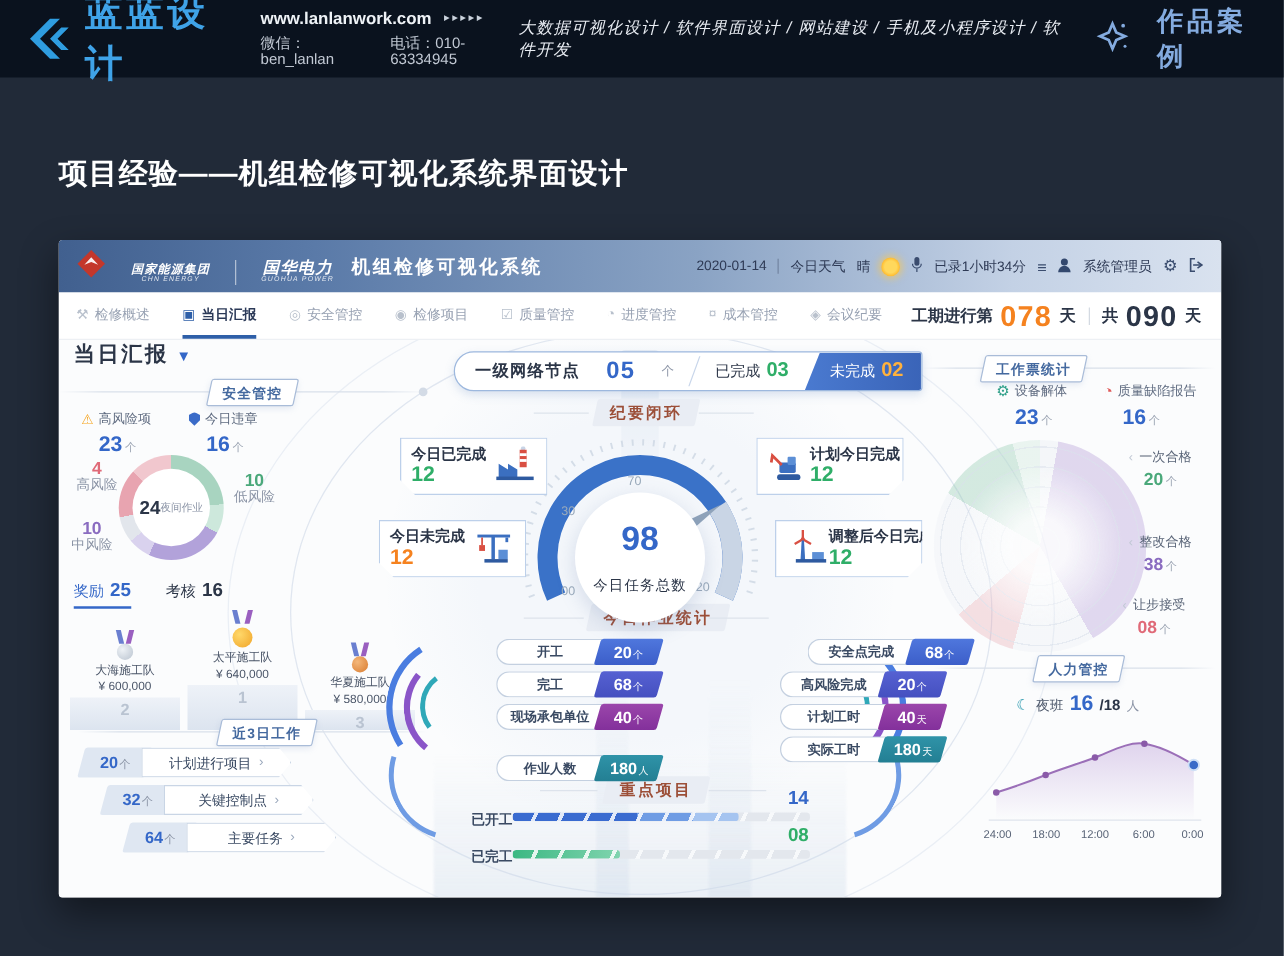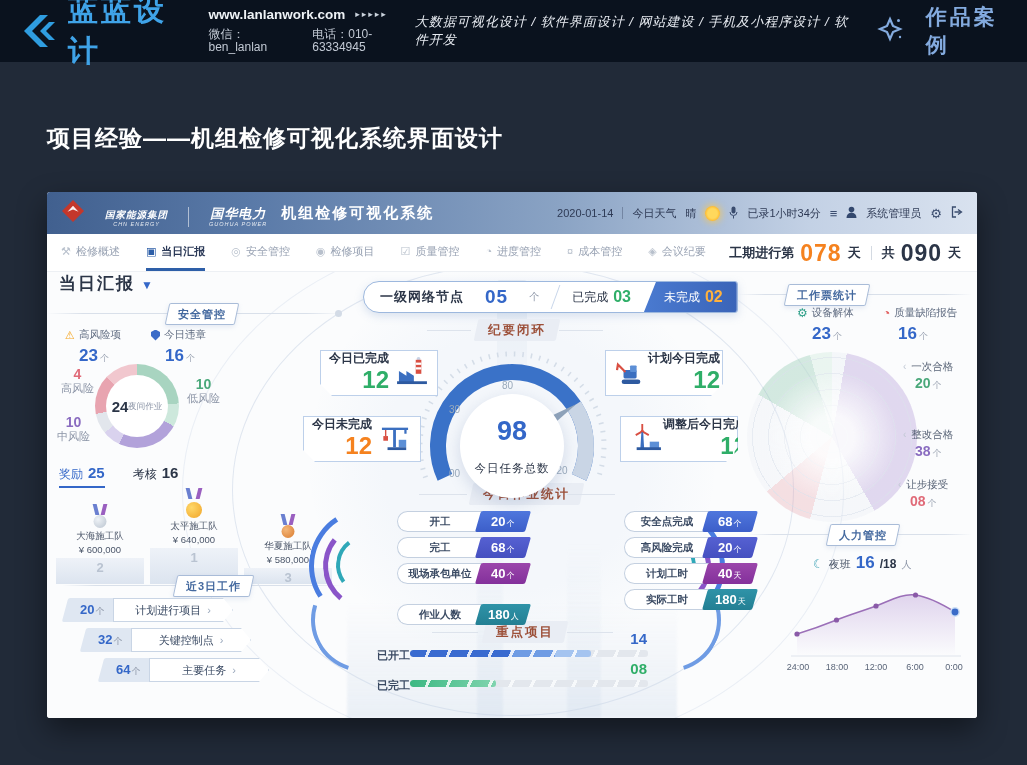--- a/index.html
+++ b/index.html
@@ -143,21 +143,21 @@
   .nb-undone b{font-size:16px;color:#ffb13d;}
   .dash{position:absolute;height:1px;background:#dde3ec;}
 
   .tcard{position:absolute;width:118px;height:46px;background:rgba(255,255,255,.96);border:1px solid #bdd0ea;
          box-shadow:0 4px 10px rgba(120,150,200,.18);display:flex;align-items:center;justify-content:space-between;
          padding:3px 8px;box-sizing:border-box;z-index:3;}
   .tcard.cutL{clip-path:polygon(0 0,100% 0,100% 100%,12px 100%,0 calc(100% - 12px));}
   .tcard.cutR{clip-path:polygon(0 0,100% 0,100% calc(100% - 12px),calc(100% - 12px) 100%,0 100%);}
   .tc-txt{line-height:1.2;}
   .tc-label{font-size:12px;font-weight:bold;color:#2b3547;white-space:nowrap;}
-  .tc-value{font-size:24px;font-weight:bold;color:#2fae68;text-align:right;}
+  .tc-value{font-size:17px;font-weight:bold;color:#2fae68;}
   .tc-value.orange{color:#f5821f;}
 
   .gauge-inner{position:absolute;left:413px;top:122px;width:104px;height:104px;border-radius:50%;background:#fff;
                box-shadow:0 5px 16px rgba(90,120,170,.22);display:flex;flex-direction:column;align-items:center;
                justify-content:center;z-index:2;}
   .gauge-inner .v{font-size:27px;font-weight:bold;color:#3467c8;}
   .gauge-inner .l{font-size:11.5px;color:#2b3547;margin-top:14px;letter-spacing:1px;}
   .gtick{position:absolute;font-size:10px;color:#9aaabb;z-index:1;}
 
   .pill{position:absolute;display:flex;height:21px;z-index:2;}
@@ -509,21 +509,21 @@
     <svg style="position:absolute;left:350px;top:69px;z-index:1;" width="230" height="150" viewBox="0 0 230 150">
       <path d="M28.6 136.5 A92 92 0 1 1 201.4 136.5" stroke="#ccd6e2" stroke-width="5" fill="none" stroke-dasharray="1.5 7" opacity=".8"></path>
       <path d="M47.9 136.3 A74 74 0 1 1 182.1 136.3" stroke="#3a72c8" stroke-width="16" fill="none"></path>
       <path d="M177.1 64.7 A74 74 0 0 1 182.1 136.3" stroke="#c9d5e5" stroke-width="16" fill="none"></path>
       <g transform="rotate(-33 115 105)">
         <polygon points="160,100.5 192,104.8 160,109.5" fill="#8fa3ba"></polygon>
       </g>
     </svg>
     <span class="gtick" style="left:402px;top:196px;">00</span>
     <span class="gtick" style="left:402px;top:132px;">30</span>
-    <span class="gtick" style="left:455px;top:108px;">80</span>
+    <span class="gtick" style="left:455px;top:108px;">70</span>
     <span class="gtick" style="left:504px;top:193px;">120</span>
     <div class="gauge-inner">
       <div class="v">98</div>
       <div class="l">今日任务总数</div>
     </div>
 
     <div class="tcard cutL" style="left:273px;top:78px;">
       <div class="tc-txt">
           <div class="tc-label">今日已完成</div>
         <div class="tc-value">12</div>
@@ -637,21 +637,21 @@
     <div class="pill" style="left:350px;top:332px;">
       <div class="plabel">作业人数</div>
       <div class="pval c4">
           <span>
             <span>180</span>
             <span class="u">人</span>
           </span>
         </div>
     </div>
 
-    <div class="pill" style="left:577px;top:239px;">
+    <div class="pill" style="left:599px;top:239px;">
       <div class="plabel">安全点完成</div>
       <div class="pval c1">
           <span>
             <span>68</span>
             <span class="u">个</span>
           </span>
         </div>
     </div>
     <div class="pill" style="left:577px;top:265px;">
       <div class="plabel">高风险完成</div>

